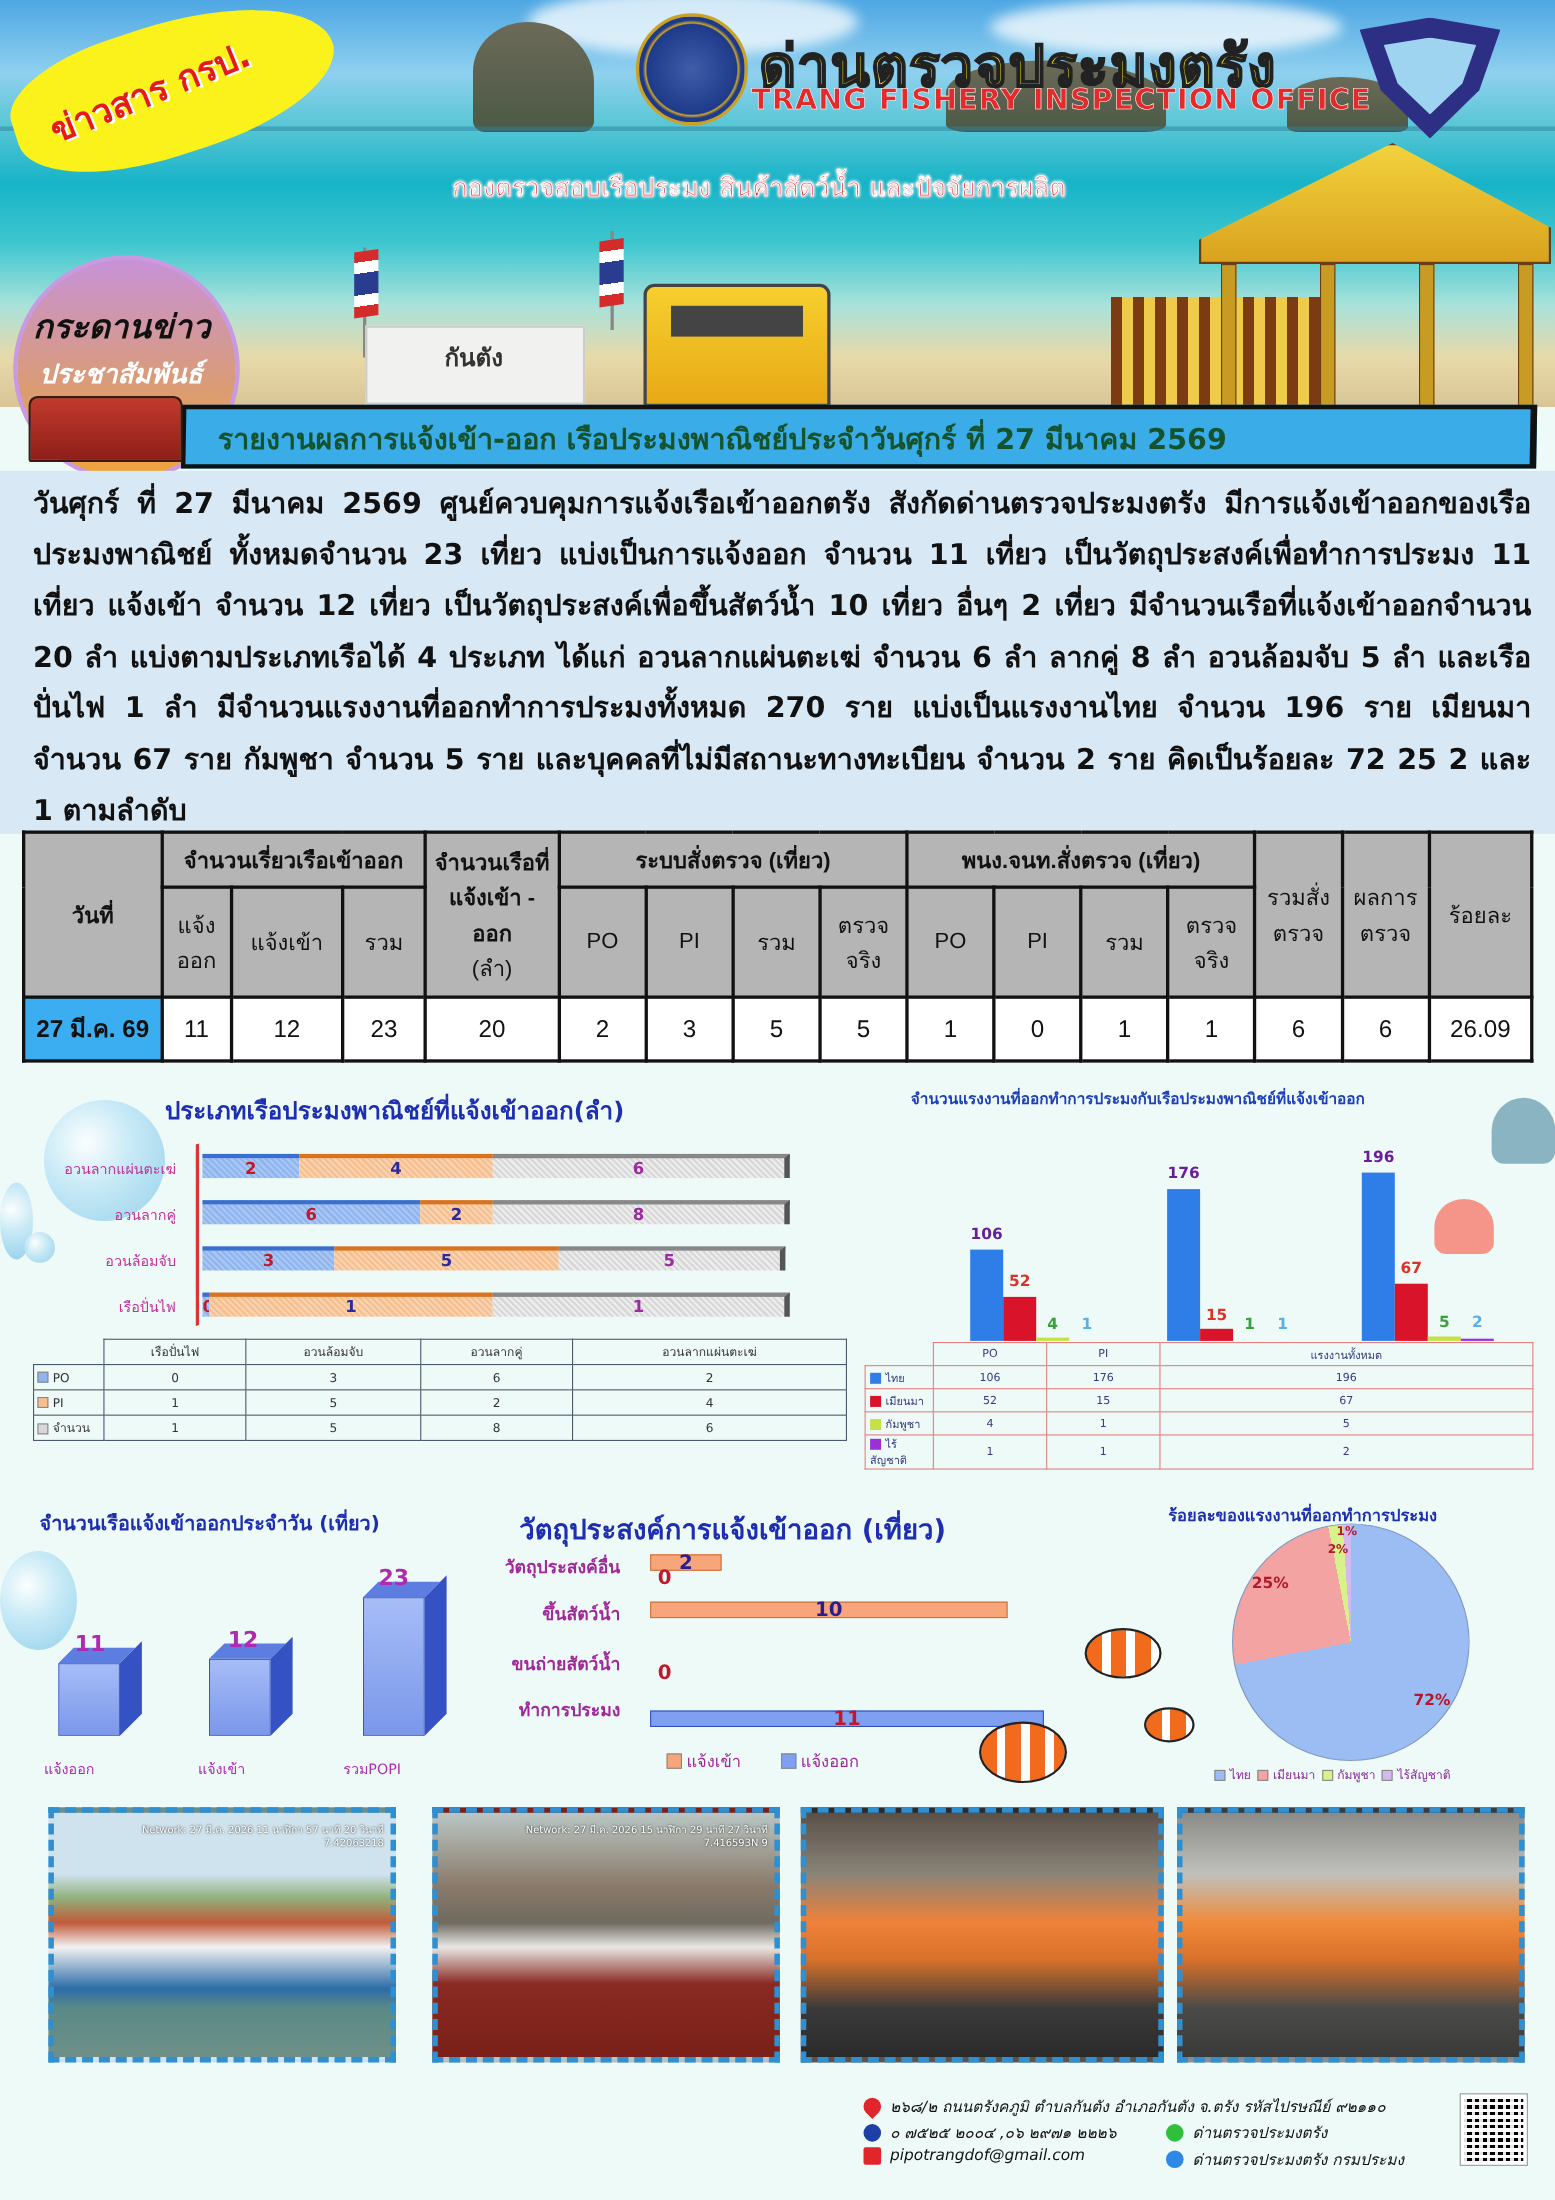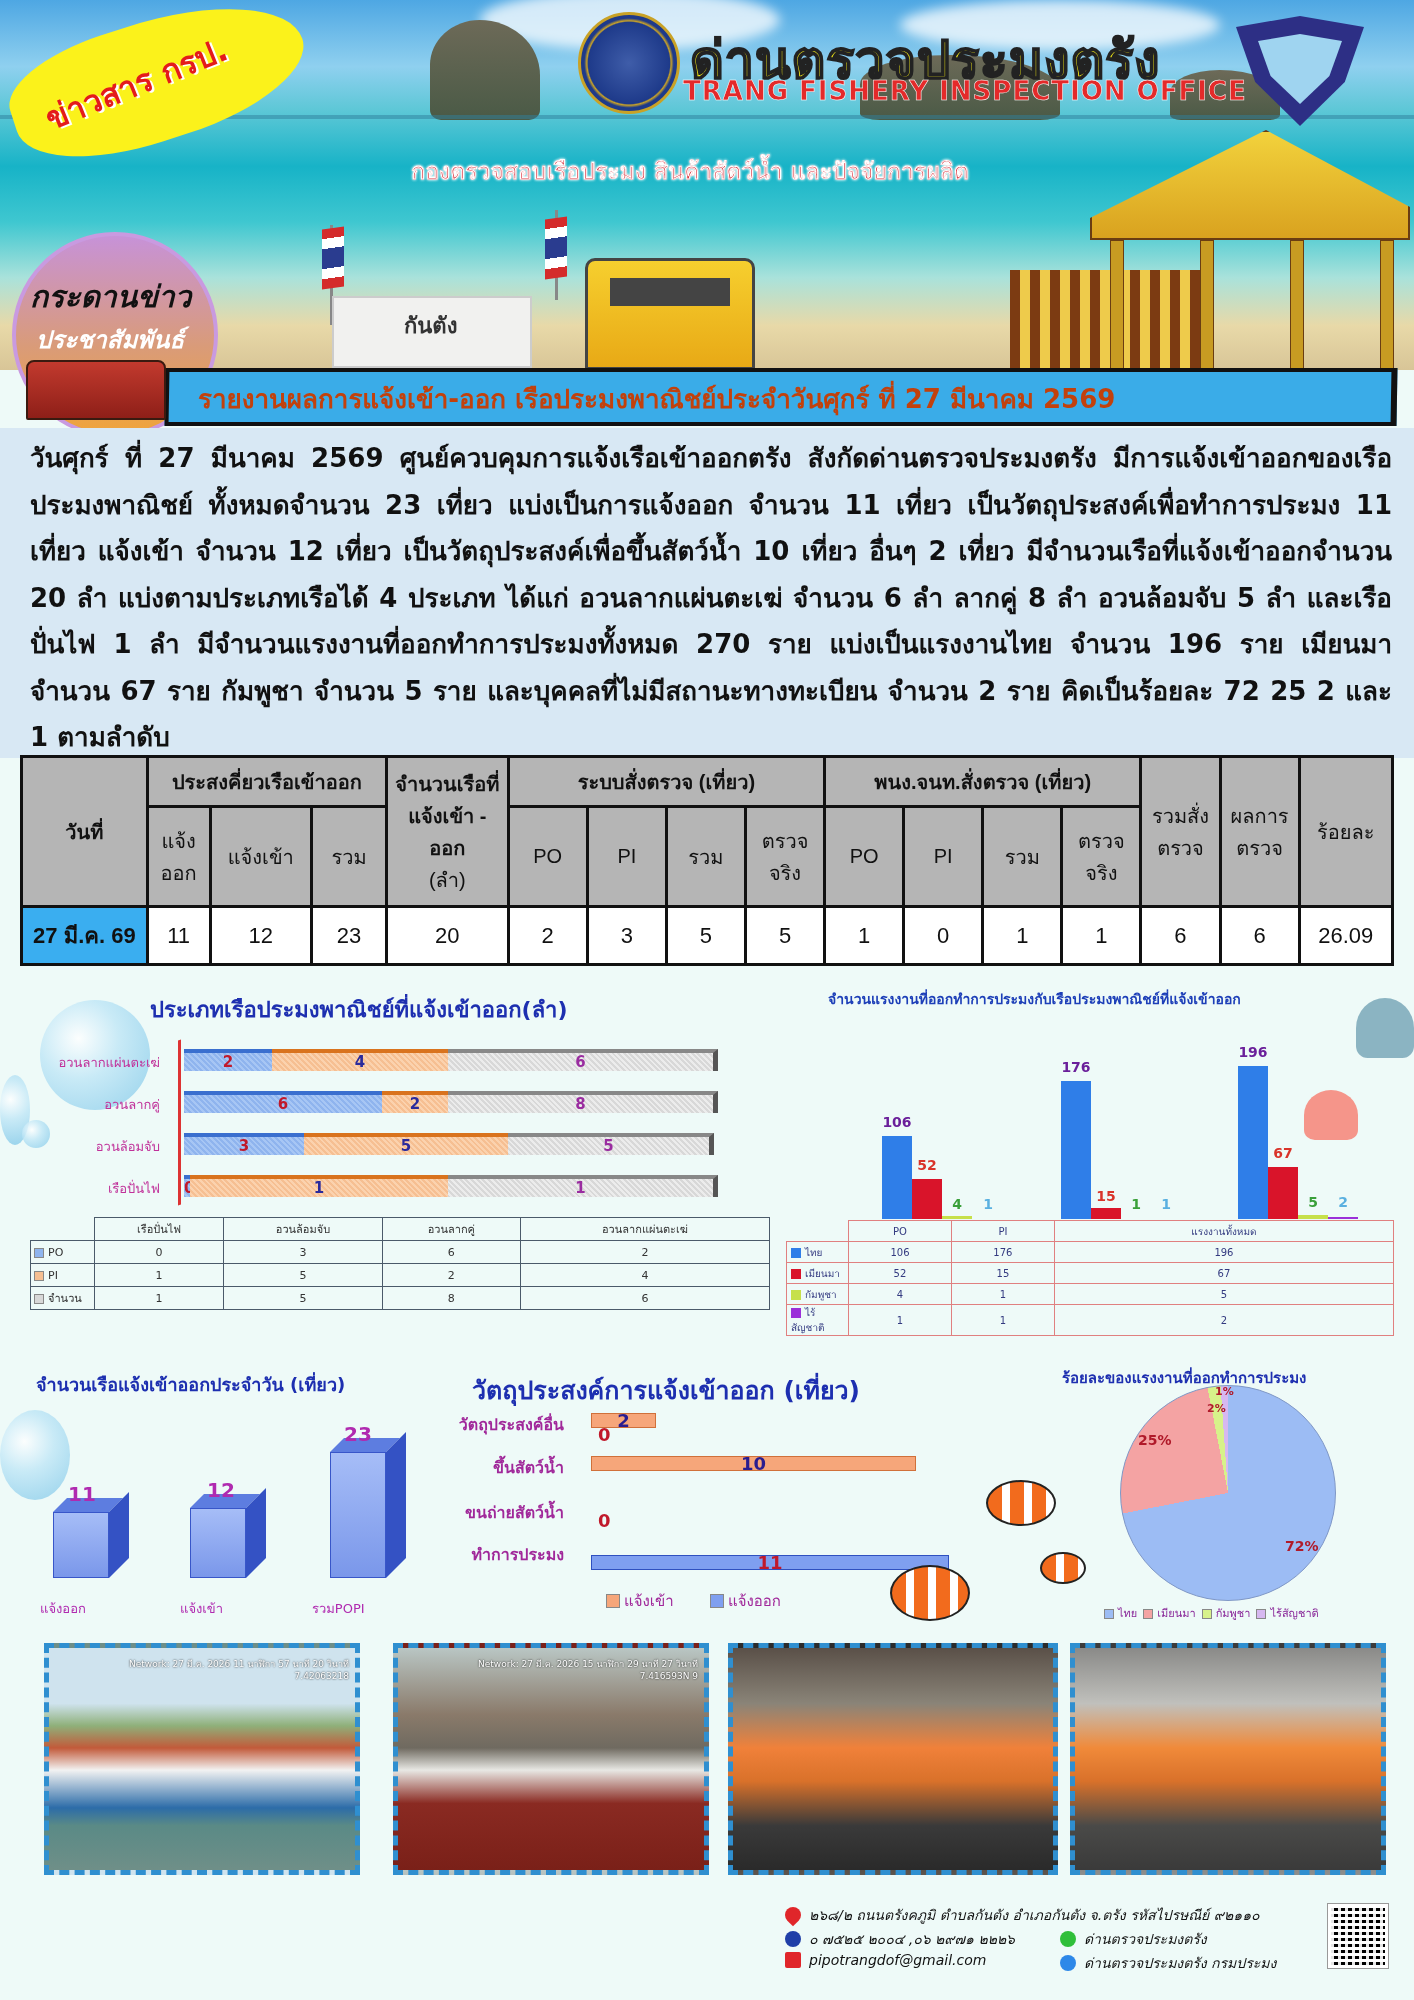--- a/index.html
+++ b/index.html
@@ -30,21 +30,21 @@
   .pillar { position: absolute; top: 240px; width: 14px; height: 130px; background: #c89b22; border: 1px solid #6a3d12; }
   .station-wall { position: absolute; left: 1010px; top: 270px; width: 200px; height: 100px; background: repeating-linear-gradient(90deg, #7c3b12 0 10px, #eecb4b 10px 20px); }
 
   .badge-circle { position: absolute; left: 12px; top: 232px; width: 206px; height: 206px; border-radius: 50%; background: linear-gradient(180deg, #c792d8 0%, #d99b7a 55%, #f0a43a 100%); border: 4px solid #c99ae0; }
   .badge-line1 { position: absolute; left: 30px; top: 273px; font-size: 30px; font-style: italic; font-weight: bold; color: #111; }
   .badge-line2 { position: absolute; left: 36px; top: 320px; font-size: 24px; font-style: italic; font-weight: bold; color: #fff; }
   .badge-train { position: absolute; left: 26px; top: 360px; width: 140px; height: 60px; background: linear-gradient(180deg, #c23a2e, #8e1f18); border-radius: 8px 8px 2px 2px; border: 2px solid #3a1a10; }
 
   
   .title-bar { position: absolute; left: 165px; top: 368px; width: 1232px; height: 58px; background: #3aace8; border: 4px solid #111; border-right-width: 6px; transform: skewX(-1deg); }
-  .title-bar-text { position: absolute; left: 198px; top: 378px; font-size: 26px; font-weight: bold; color: #c2410c; }
+  .title-bar-text { position: absolute; left: 198px; top: 378px; font-size: 26px; font-weight: bold; color: #14532d; }
 
   
   .body-text { position: absolute; left: 30px; top: 435px; width: 1362px; font-size: 26px; font-weight: bold; line-height: 46.5px; color: #111; text-align: justify; text-align-last: left; }
   .body-bg { position: absolute; left: 0; top: 428px; width: 1414px; height: 330px; background: #d8e8f4; }
 
   
   .tbl { position: absolute; left: 20px; top: 755px; width: 1374px; border-collapse: collapse; font-family: "Liberation Sans", sans-serif; }
   .tbl td, .tbl th { border: 3px solid #111; text-align: center; vertical-align: middle; font-size: 20px; }
   .tbl th { background: #b5b5b5; font-weight: normal; color: #111; }
   .tbl th.bold { font-weight: bold; }
@@ -167,21 +167,21 @@
 <div class="title-bar"></div>
 <div class="badge-train"></div>
 <div class="title-bar-text">รายงานผลการแจ้งเข้า-ออก เรือประมงพาณิชย์ประจำวันศุกร์ ที่ 27 มีนาคม 2569</div>
 
 <div class="body-text">วันศุกร์ ที่ 27 มีนาคม 2569 ศูนย์ควบคุมการแจ้งเรือเข้าออกตรัง สังกัดด่านตรวจประมงตรัง มีการแจ้งเข้าออกของเรือประมงพาณิชย์ ทั้งหมดจำนวน 23 เที่ยว แบ่งเป็นการแจ้งออก จำนวน 11 เที่ยว เป็นวัตถุประสงค์เพื่อทำการประมง 11 เที่ยว แจ้งเข้า จำนวน 12 เที่ยว  เป็นวัตถุประสงค์เพื่อขึ้นสัตว์น้ำ 10 เที่ยว อื่นๆ 2 เที่ยว มีจำนวนเรือที่แจ้งเข้าออกจำนวน 20 ลำ แบ่งตามประเภทเรือได้ 4 ประเภท ได้แก่ อวนลากแผ่นตะเฆ่ จำนวน 6 ลำ ลากคู่ 8 ลำ อวนล้อมจับ 5 ลำ และเรือปั่นไฟ 1 ลำ มีจำนวนแรงงานที่ออกทำการประมงทั้งหมด 270 ราย แบ่งเป็นแรงงานไทย จำนวน 196 ราย เมียนมา จำนวน 67 ราย กัมพูชา จำนวน 5 ราย และบุคคลที่ไม่มีสถานะทางทะเบียน จำนวน 2 ราย คิดเป็นร้อยละ 72  25  2 และ 1 ตามลำดับ</div>
 
 <table class="tbl">
   <tbody>
       <tr>
     <th rowspan="2" class="bold" style="width:124px;height:150px;">วันที่</th>
-    <th colspan="3" class="bold" style="height:50px;">ประสงคี่ยวเรือเข้าออก</th>
+    <th colspan="3" class="bold" style="height:50px;">จำนวนเรี่ยวเรือเข้าออก</th>
     <th rowspan="2" class="bold" style="width:120px;">
       <span>จำนวนเรือที่แจ้งเข้า - ออก</span><br>
       <span style="font-weight:normal">(ลำ)</span>
     </th>
     <th colspan="4" class="bold">ระบบสั่งตรวจ (เที่ยว)</th>
     <th colspan="4" class="bold">พนง.จนท.สั่งตรวจ (เที่ยว)</th>
     <th rowspan="2" style="width:78px;">รวมสั่งตรวจ</th>
     <th rowspan="2" style="width:78px;">ผลการตรวจ</th>
     <th rowspan="2" style="width:92px;">ร้อยละ</th>
   </tr>

